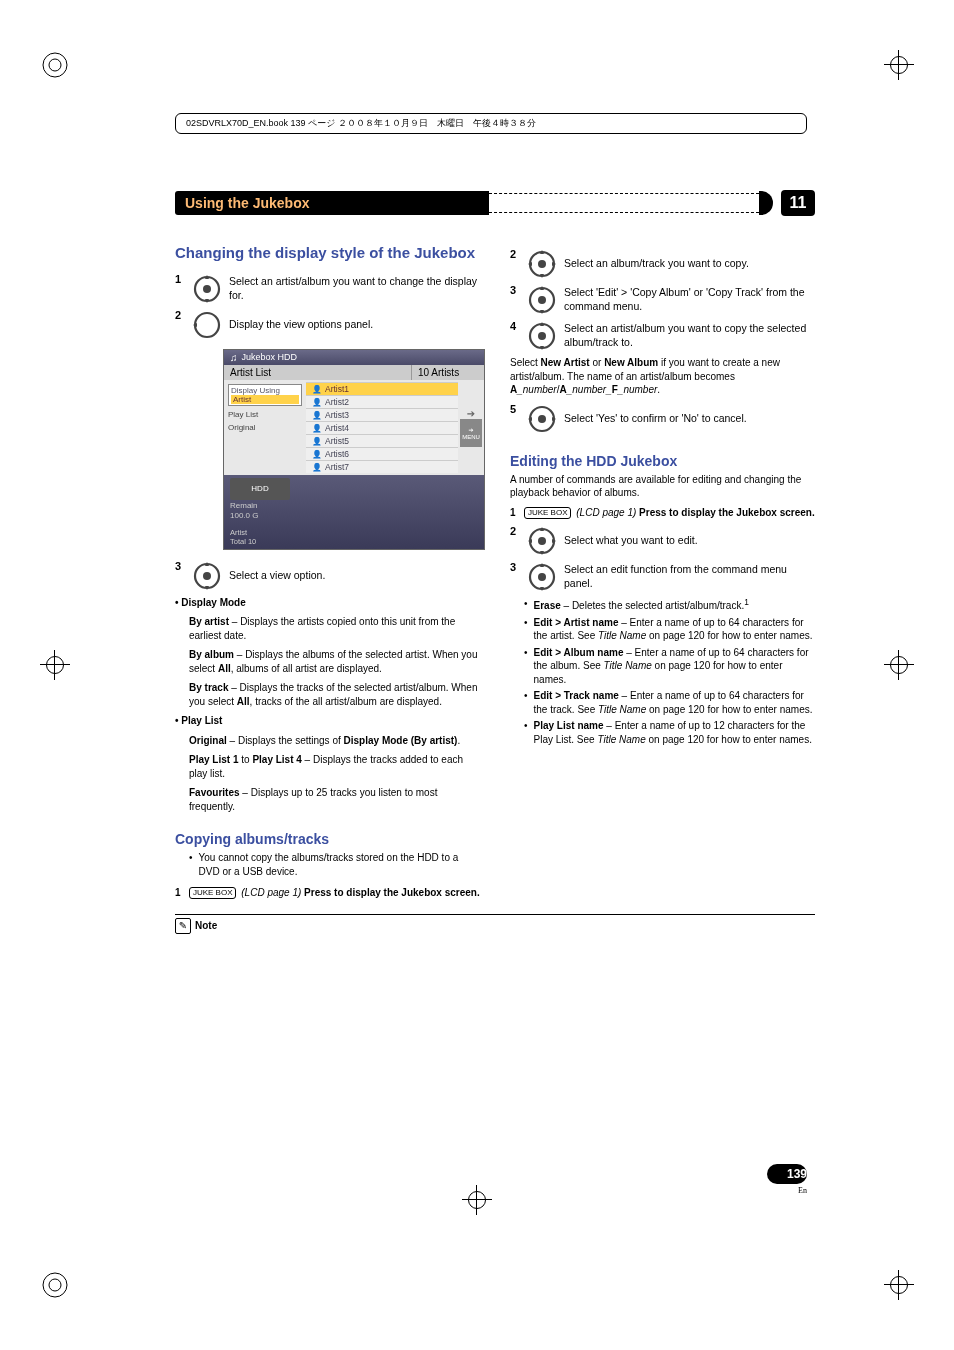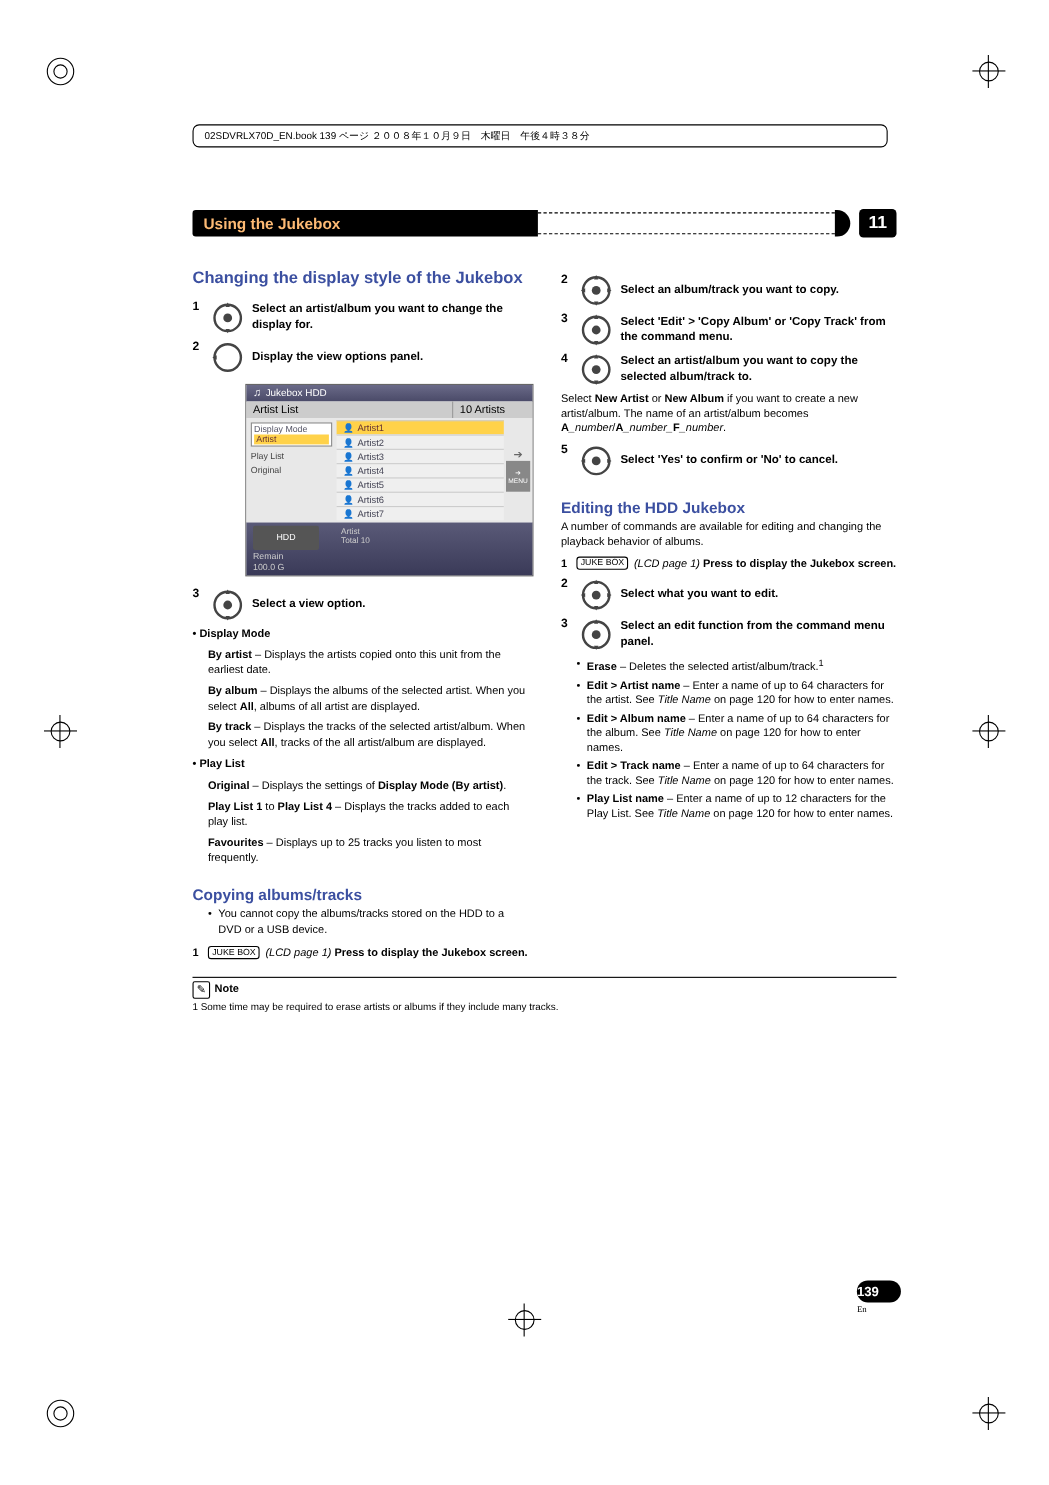--- a/index.html
+++ b/index.html
@@ -143,21 +143,21 @@
     min-width: 10px;
   }
   .dpad {
     width: 32px;
     height: 32px;
     flex: 0 0 32px;
   }
   .ring { fill:none; stroke:#444; stroke-width:2.2; }
   .arrow { fill:#444; }
   .step-text {
-    font-weight: bold;
+    font-weight: normal;
     font-size: 10.5px;
     align-self: center;
     line-height: 1.3;
   }
   .body-text { font-size: 10px; line-height: 1.35; }
   .indent { padding-left: 14px; }
   .bullet-row { display:flex; gap:6px; margin:3px 0; }
   .bullet-dot { flex:0 0 auto; }
   .bullet-body { flex:1; }
   .bold { font-weight: bold; }
@@ -228,21 +228,22 @@
     font-size:8px;
     margin-right:3px;
     color:#778;
   }
   .jb-footer {
     background: linear-gradient(#5a5a78,#3a3a58);
     color:#ccc;
     font-size:8px;
     display:flex;
     padding:3px 6px;
-    gap:20px;
+    gap:8px;
+    flex-direction:column;
   }
   .jb-hdd {
     width:60px;
     height:22px;
     background:#555;
     border-radius:2px;
     color:#fff;
     font-size:8px;
     display:flex; align-items:center; justify-content:center;
   }
@@ -257,23 +258,23 @@
   .note-icon {
     display:inline-flex; width:14px; height:14px; border:1px solid #000;
     border-radius:2px; align-items:center; justify-content:center;
     font-size:10px;
   }
   .foot-text { font-size:9px; margin-top:2px;}
 
   .page-num-box {
     position:absolute;
     bottom:155px;
-    right:135px;
+    right:147px;
     width:40px;
-    text-align:left;
+    text-align:right;
   }
   .page-num-pill{
     background:#000; color:#fff; border-radius:10px;
     font-size:12px; font-weight:bold; padding:3px 0;
   }
   .page-num-en { font-size:8px; margin-top:2px;font-family:Liberation Serif, serif; }
 
   .menu-side-icon{
     width:22px;height:28px;background:#888;color:#fff;
     font-size:6px;display:flex;flex-direction:column;
@@ -353,21 +354,21 @@
           <div class="jb-titlebar">
               <span>Jukebox  HDD</span>
             </div>
           <div class="jb-sub">
             <div class="jb-sub-left">Artist List</div>
             <div class="jb-sub-right">10 Artists</div>
           </div>
           <div class="jb-body">
             <div class="jb-side">
               <div class="jb-side-box">
-                <div>Display Mode</div>
+                <div>Display Using</div>
                 <div class="jb-side-sel">Artist</div>
               </div>
               <div>Play List</div>
               <div>Original</div>
             </div>
             <div class="jb-list">
               <div class="jb-row sel">Artist1</div>
               <div class="jb-row">Artist2</div>
               <div class="jb-row">Artist3</div>
               <div class="jb-row">Artist4</div>
@@ -548,21 +549,20 @@
           <span class="bullet-body"><span class="bold">Play List name</span><span> – Enter a name of up to 12 characters for the Play List. See </span><span class="italic">Title Name</span><span> on page 120 for how to enter names.</span></span>
         </div>
       </div>
     </div>
 
     <hr class="hr-full">
     <div class="note-row">
       <span class="note-icon">✎</span>
       <span class="bold">Note</span>
     </div>
-    <div class="foot-text">1 Some time may be required to erase artists or albums if they include many tracks.</div>
   </div>
 
   <div class="page-num-box">
     <div class="page-num-pill">139</div>
     <div class="page-num-en">En</div>
   </div>
 
 </div>
 
 </body></html>

